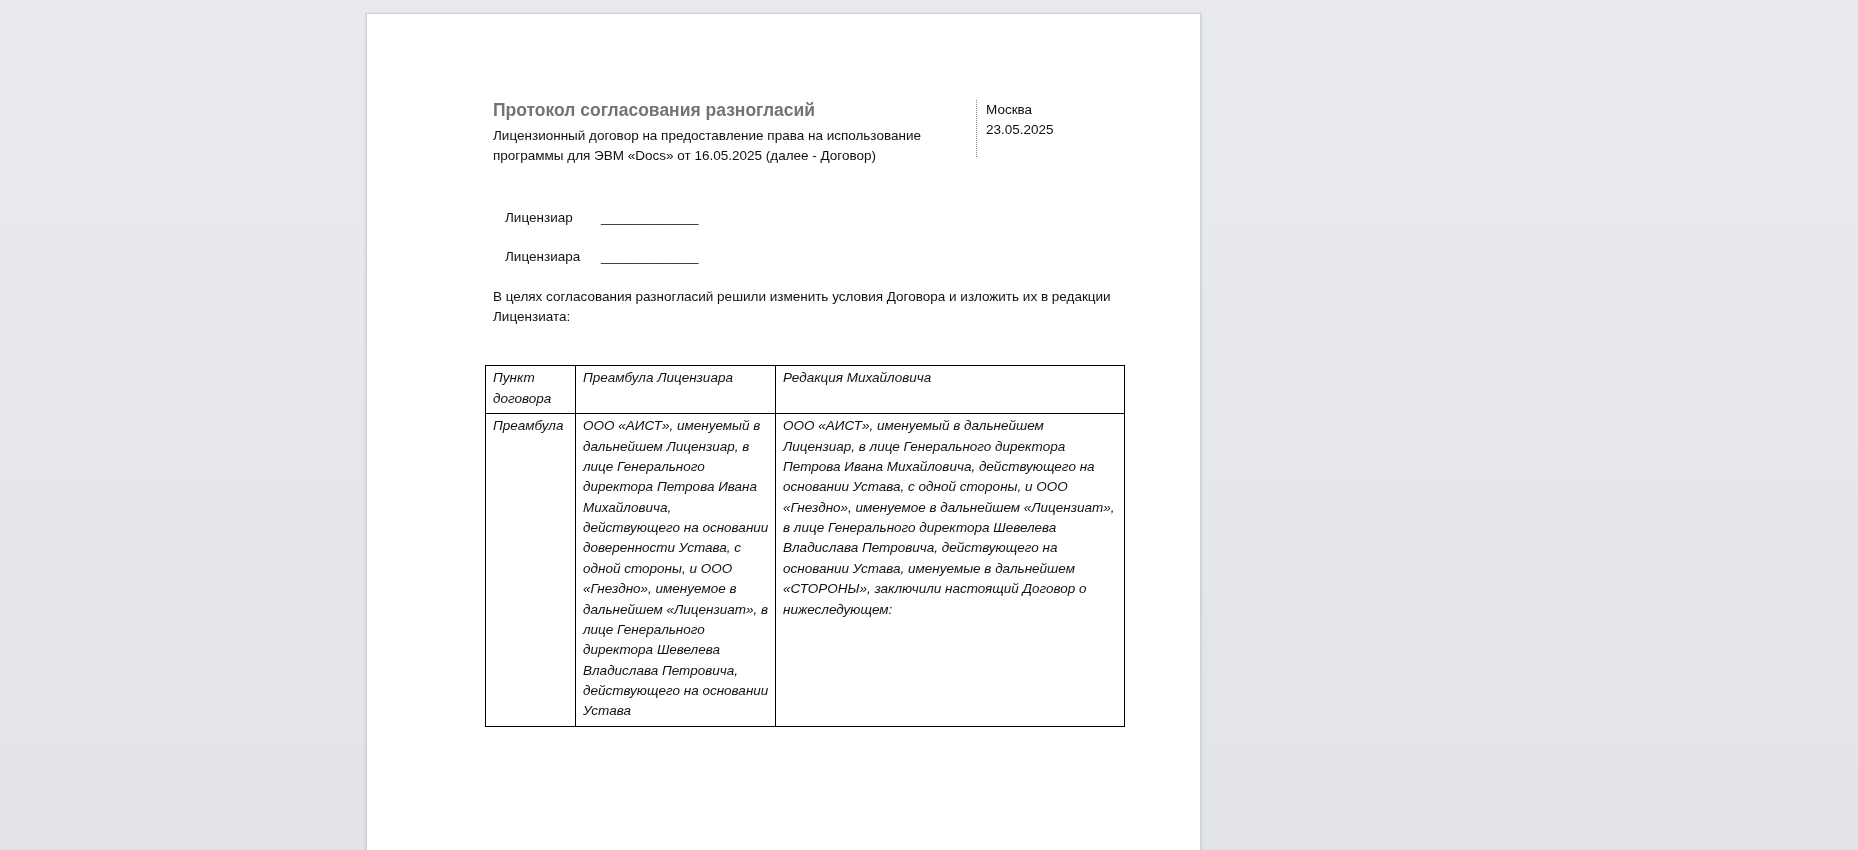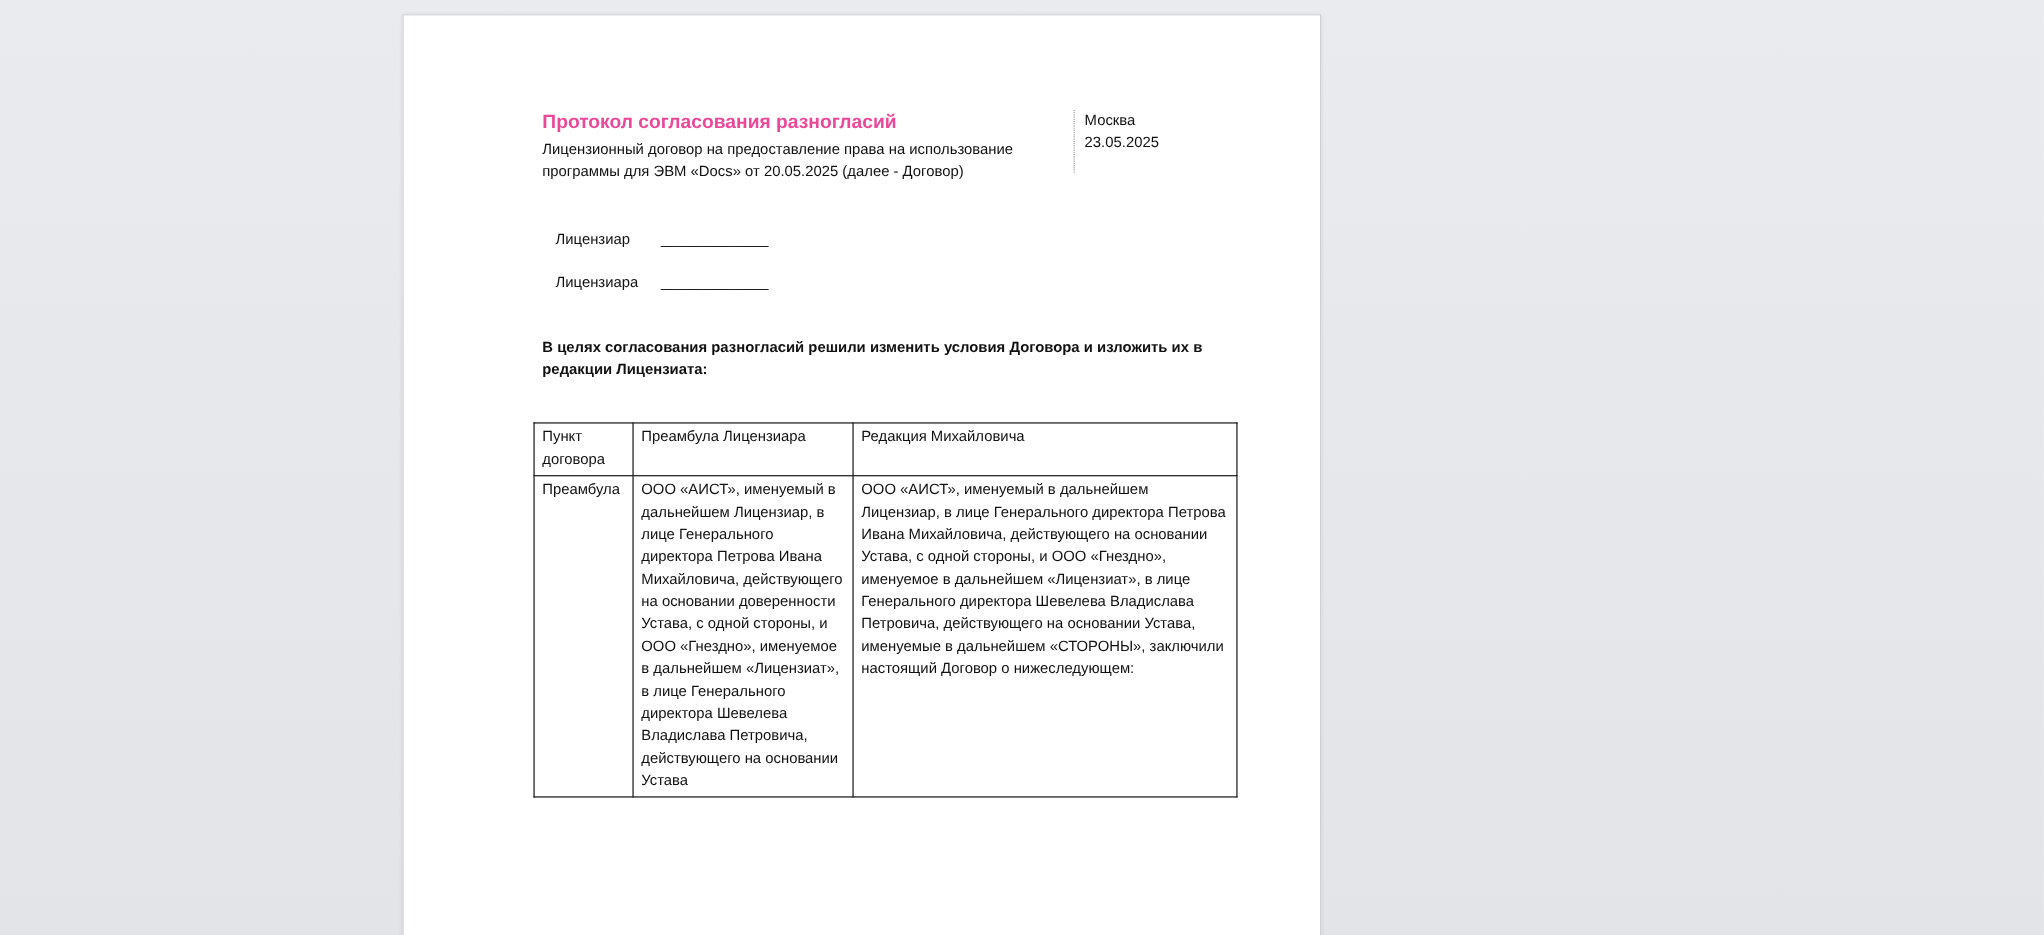--- a/index.html
+++ b/index.html
@@ -35,21 +35,21 @@
   }
   .header-left {
     flex: 0 0 465px;
     width: 465px;
   }
   .doc-title {
     margin: 0;
     font-size: 17.5px;
     line-height: 1.25;
     font-weight: 700;
-    color: #ec4899;
+    color: #737373;
   }
   .doc-subtitle {
     margin: 4px 0 0 0;
   }
   .header-right {
     margin-left: 18px;
     border-left: 1px dotted #8a8a8a;
     padding: 0 0 16px 9px;
   }
   .header-right div {
@@ -66,30 +66,30 @@
     display: inline-block;
     width: 96px;
     margin-left: 12px;
   }
   .party-line {
     white-space: pre;
     margin-top: 36px;
   }
 
   .intro {
-    margin: 39px 0 0 8px;
+    margin: 20px 0 0 8px;
     max-width: 630px;
-    font-weight: bold;
   }
 
   table.disagreements {
     border-collapse: collapse;
     table-layout: fixed;
     width: 639px;
     margin-top: 38px;
+    font-style: italic;
   }
   table.disagreements th,
   table.disagreements td {
     border: 1px solid #000;
     vertical-align: top;
     text-align: left;
     font-weight: normal;
     padding: 2px 6px 4px 7px;
     font-size: 13.5px;
     line-height: 1.51;
@@ -101,21 +101,21 @@
 </style>
 </head>
 <body>
 
 <div class="canvas">
   <div class="page">
 
     <div class="doc-header">
       <div class="header-left">
         <h1 class="doc-title">Протокол согласования разногласий</h1>
-        <p class="doc-subtitle">Лицензионный договор на предоставление права на использование программы для ЭВМ «Docs» от 20.05.2025 (далее - Договор)</p>
+        <p class="doc-subtitle">Лицензионный договор на предоставление права на использование программы для ЭВМ «Docs» от 16.05.2025 (далее - Договор)</p>
       </div>
       <div class="header-right">
         <div>Москва</div>
         <div>23.05.2025</div>
       </div>
     </div>
 
     <div class="parties">
       <div class="party-row">
         <span class="party-label">Лицензиар</span><span class="party-line">_____________</span>

